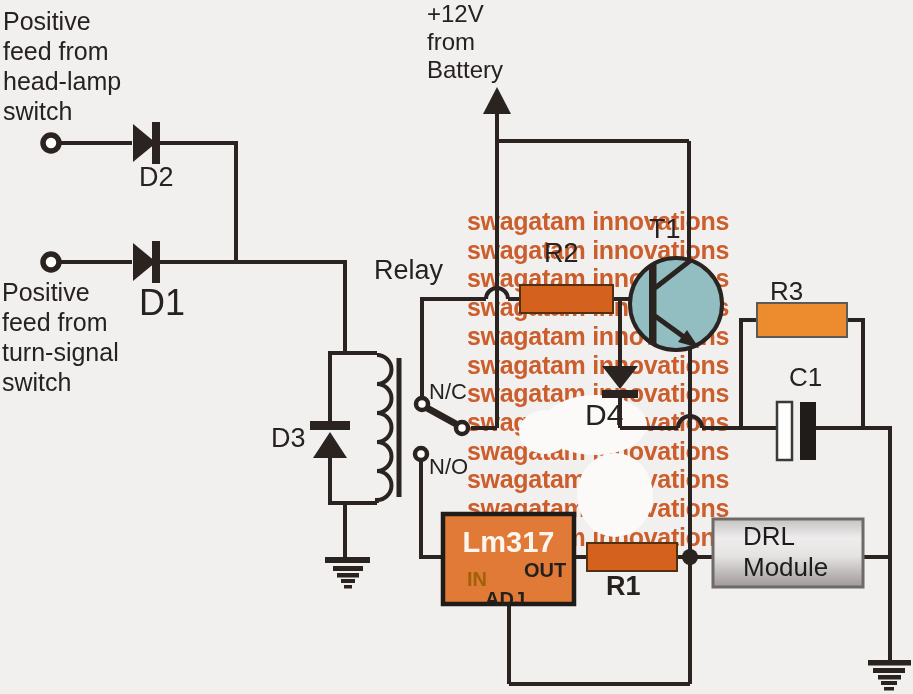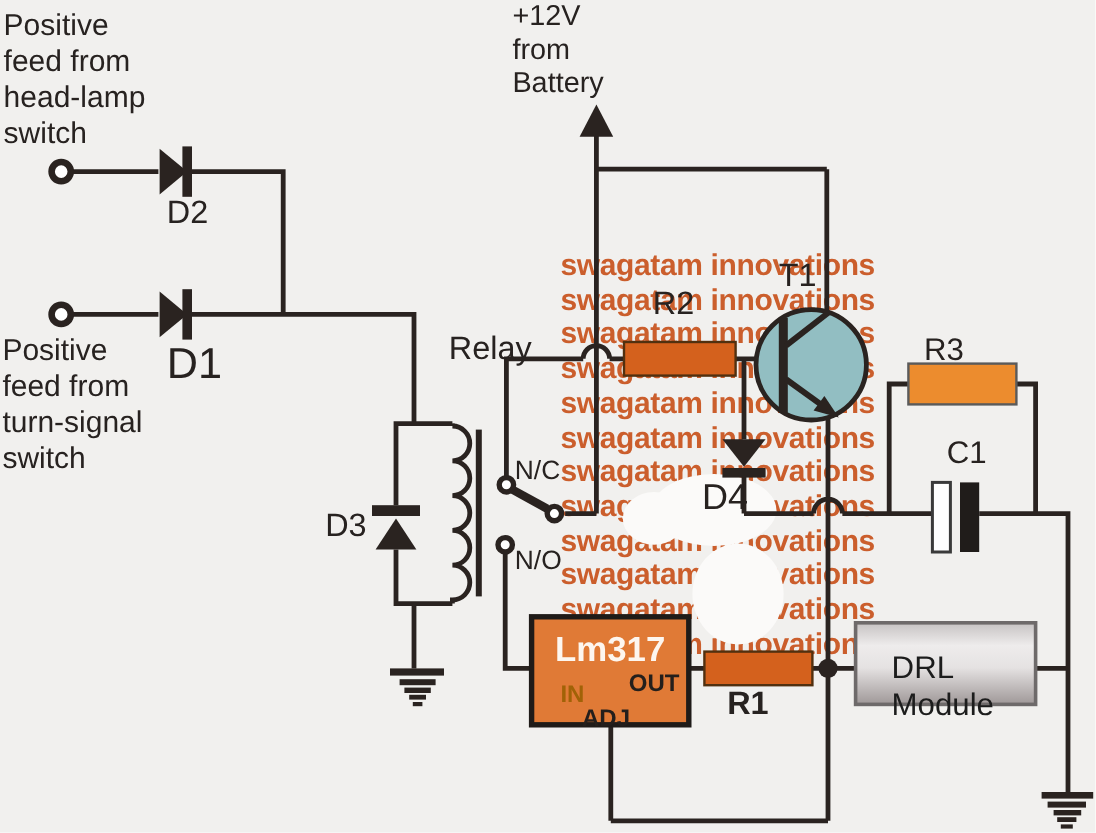--- a/index.html
+++ b/index.html
@@ -176,37 +176,37 @@
 
   <div class="label" style="left:2px;top:277px;font-size:25px;line-height:30px;">Positive
 feed from
 turn-signal
 switch</div>
 
   <div class="label" style="left:427px;top:0px;font-size:24px;line-height:28px;">+12V
 from
 Battery</div>
 
-  <div class="label" style="left:374px;top:255px;font-size:27px;margin-top:20px;">Relay</div>
+  <div class="label" style="left:374px;top:255px;font-size:27px;">Relay</div>
 
   <div class="label" style="left:139px;top:162px;font-size:27px;">D2</div>
   <div class="label" style="left:139px;top:282px;font-size:36px;">D1</div>
   <div class="label" style="left:271px;top:423px;font-size:27px;">D3</div>
   <div class="label" style="left:585px;top:397px;font-size:30px;">D4</div>
 
   <div class="label" style="left:544px;top:238px;font-size:27px;">R2</div>
   <div class="label" style="left:649px;top:214px;font-size:27px;">T1</div>
   <div class="label" style="left:770px;top:276px;font-size:26px;">R3</div>
   <div class="label" style="left:789px;top:362px;font-size:26px;">C1</div>
   <div class="label" style="left:606px;top:571px;font-size:27px;font-weight:bold;">R1</div>
 
   <div class="label" style="left:429px;top:379px;font-size:22px;">N/C</div>
   <div class="label" style="left:429px;top:454px;font-size:22px;">N/O</div>
 
   <div class="label b" style="left:443px;top:513px;width:131px;text-align:center;font-size:29px;color:#fdf6ef;">Lm317</div>
   <div class="label b" style="left:447px;top:556px;font-size:20px;color:#a16207;padding-left:20px;">IN</div>
   <div class="label b" style="left:524px;top:547px;font-size:20px;color:#241f1c;">OUT</div>
   <div class="label b" style="left:485px;top:576px;font-size:20px;color:#241f1c;">ADJ</div>
 
-  <div class="label" style="left:743px;top:521px;font-size:26px;line-height:31px;color:#1c1c1c;margin-top:20px;">DRL
+  <div class="label" style="left:743px;top:521px;font-size:26px;line-height:31px;color:#1c1c1c;">DRL
 Module</div>
 
 </div>
 
 </body></html>

